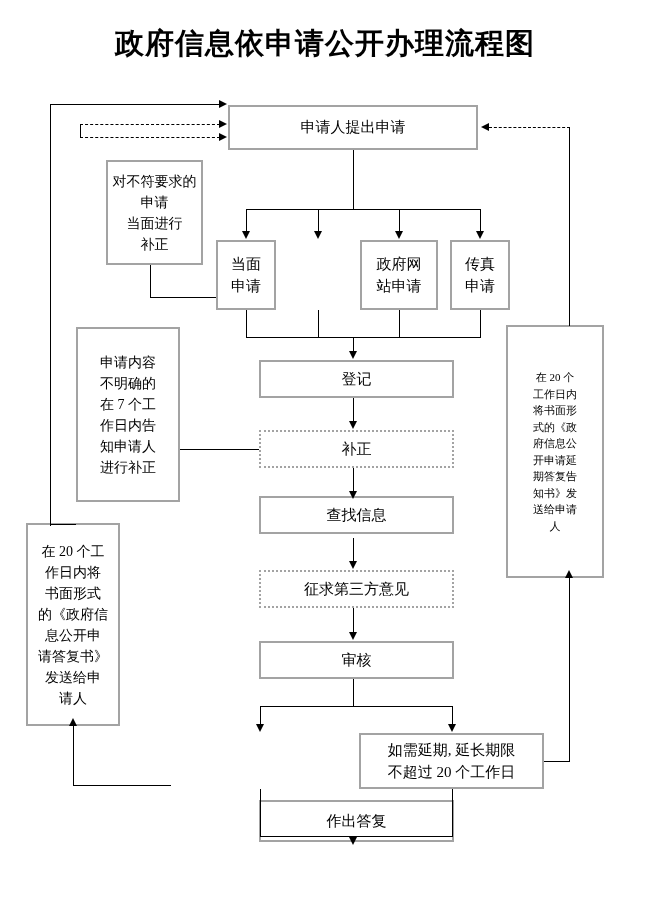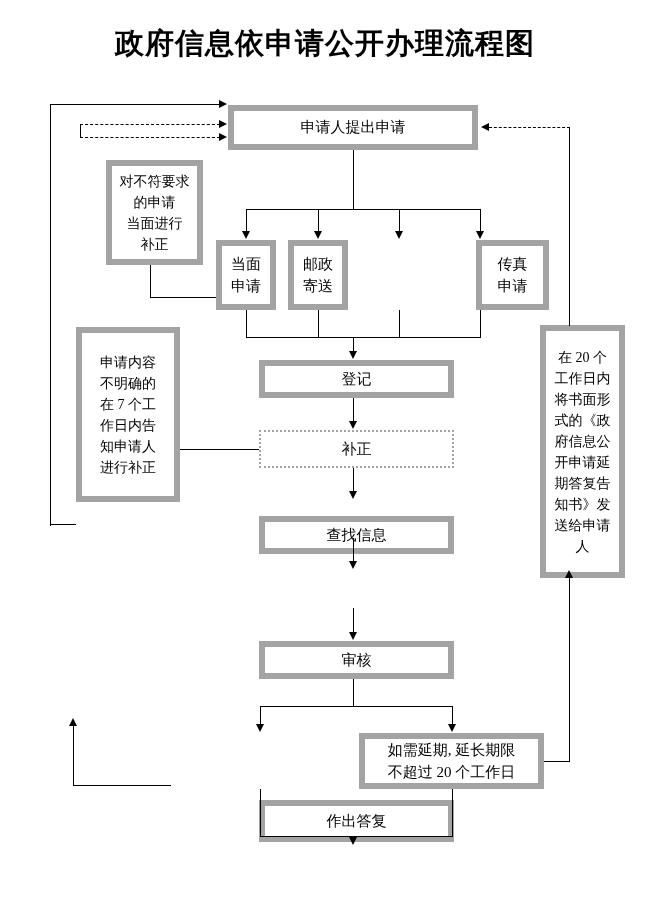--- a/index.html
+++ b/index.html
@@ -26,21 +26,21 @@
     width: 650px;
     text-align: center;
     font-size: 29px;
     font-weight: bold;
     letter-spacing: 1px;
     font-family: "Liberation Serif", "DejaVu Serif", serif;
   }
   .node {
     position: absolute;
     box-sizing: border-box;
-    border: 6px solid #a3a3a3;
+    border: 2px solid #a3a3a3;
     background: #ffffff;
     display: flex;
     align-items: center;
     justify-content: center;
     text-align: center;
     font-size: 15px;
     line-height: 1.5;
     padding: 2px 4px;
     font-family: "Liberation Serif", "DejaVu Serif", serif;
   }
@@ -105,25 +105,25 @@
   <div class="node" style="left:106px; top:160px; width:97px; height:105px; font-size:14px;text-align:center;">
     <span class="txt">对不符要求的申请
 当面进行
 补正</span>
   </div>
 
   <div class="node" style="left:216px; top:240px; width:60px; height:70px;">
     <span class="txt">当面
 申请</span>
   </div>
-  <div class="node" style="left:288px; top:240px; width:60px; height:70px;">
-    <span class="txt">邮政
-寄送</span>
-  </div>
-  <div class="node" style="left:476px; top:240px; width:73px; height:70px;">
+  <div class="node" style="left:360px; top:240px; width:78px; height:70px;">
+    <span class="txt">政府网
+站申请</span>
+  </div>
+  <div class="node" style="left:450px; top:240px; width:60px; height:70px;">
     <span class="txt">传真
 申请</span>
   </div>
 
   <div class="node" style="left:76px; top:327px; width:104px; height:175px; font-size:14px;">
     <span class="txt">申请内容
 不明确的
 在 7 个工
 作日内告
 知申请人
@@ -131,37 +131,50 @@
   </div>
 
   <div class="node" style="left:259px; top:360px; width:195px; height:38px;align-items:center;">
     <span class="txt">登记</span>
   </div>
 
   <div class="node dotted" style="left:259px; top:430px; width:195px; height:38px;">
     <span class="txt">补正</span>
   </div>
 
-  <div class="node" style="left:259px; top:516px; width:195px; height:38px;">
+  <div class="node" style="left:259px; top:496px; width:195px; height:38px;">
     <span class="txt">查找信息</span>
   </div>
 
+  <div class="node dotted" style="left:259px; top:570px; width:195px; height:38px;">
+    <span class="txt">征求第三方意见</span>
+  </div>
 
   <div class="node" style="left:259px; top:641px; width:195px; height:38px;">
     <span class="txt">审核</span>
   </div>
 
 
   <div class="node" style="left:359px; top:733px; width:185px; height:56px;align-items:center;">
     <span class="txt">如需延期, 延长期限
 不超过 20 个工作日</span>
   </div>
 
-
-  <div class="node" style="left:540px; top:325px; width:85px; height:253px; font-size:14px;">
+  <div class="node" style="left:26px; top:523px; width:94px; height:203px; font-size:14px;">
+    <span class="txt">在 20 个工
+作日内将
+书面形式
+的《政府信
+息公开申
+请答复书》
+发送给申
+请人</span>
+  </div>
+
+  <div class="node" style="left:506px; top:325px; width:98px; height:253px; font-size:11px;">
     <span class="txt">在 20 个
 工作日内
 将书面形
 式的《政
 府信息公
 开申请延
 期答复告
 知书》发
 送给申请
 人</span>

